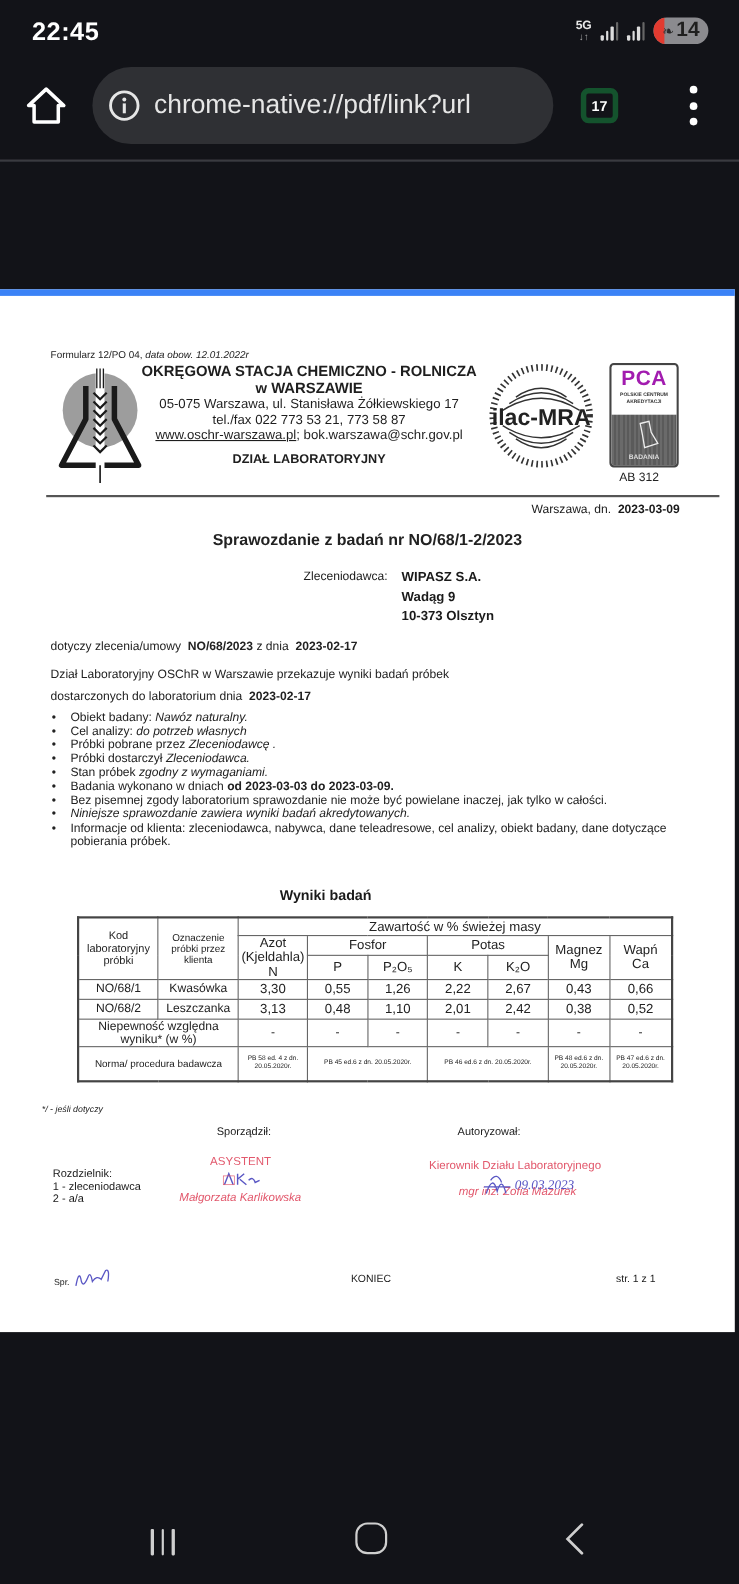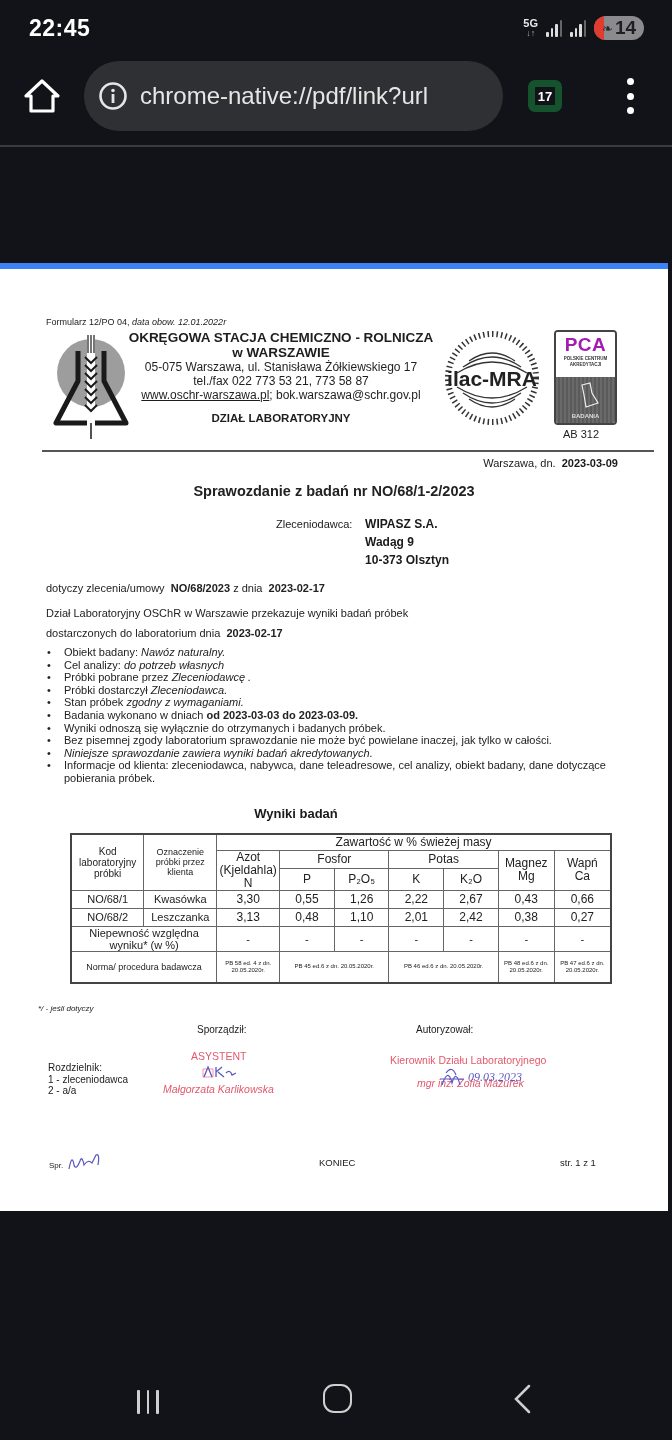--- a/index.html
+++ b/index.html
@@ -19,21 +19,21 @@
   .battery .level { position: absolute; left: 0; top: 0; bottom: 0; width: 10px; background: #e23b30; }
   .battery .leaf { position: relative; font-size: 13px; color: #2a2a2a; }
   .battery .pct { position: relative; font-size: 19px; font-weight: bold; color: #1f1f1f; }
 
   
   .toolbar { position: absolute; top: 58px; left: 0; width: 672px; height: 86px; }
   .home-btn { position: absolute; left: 22px; top: 18px; width: 40px; height: 40px; }
   .omnibox { position: absolute; left: 84px; top: 3px; width: 419px; height: 70px; border-radius: 35px; background: #2f3034; display: flex; align-items: center; padding-left: 14px; }
   .info-icon { width: 30px; height: 30px; flex: 0 0 30px; }
   .url-text { margin-left: 12px; font-size: 24px; color: #e6e6e6; white-space: nowrap; overflow: hidden; }
-  .tabs-btn { position: absolute; left: 528px; top: 22px; width: 34px; height: 32px; border: 7px solid #14532d; border-radius: 7px; color: #fff; font-size: 13px; font-weight: bold; display: flex; align-items: center; justify-content: center; }
+  .tabs-btn { position: absolute; left: 528px; top: 22px; width: 34px; height: 32px; border: 5px solid #14532d; border-radius: 7px; color: #fff; font-size: 13px; font-weight: bold; display: flex; align-items: center; justify-content: center; }
   .menu-btn { position: absolute; left: 620px; top: 20px; width: 20px; height: 36px; display: flex; flex-direction: column; justify-content: space-between; align-items: center; }
   .menu-btn span { display: block; width: 7px; height: 7px; border-radius: 50%; background: #fff; }
   .toolbar-divider { position: absolute; top: 145px; left: 0; width: 672px; height: 2px; background: #3a3b40; }
 
   
   .pdf-page { position: absolute; top: 263px; left: 0; width: 668px; height: 948px; background: #fff; color: #1a1a1a; border-top: 6px solid #3b82f6; }
   .form-no { position: absolute; left: 46px; top: 48px; font-size: 9px; color: #222; }
   .form-no i { font-style: italic; }
   .logo { position: absolute; left: 50px; top: 62px; width: 82px; height: 110px; }
   .org-block { position: absolute; left: 128px; top: 61px; width: 306px; text-align: center; color: #1e1e1e; }
@@ -231,21 +231,20 @@
       <span>dostarczonych do laboratorium dnia</span>&nbsp; <b>2023-02-17</b>
     </div>
 
     <ul class="bullets">
       <li><span>Obiekt badany: </span><i>Nawóz naturalny.</i></li>
       <li><span>Cel analizy: </span><i>do potrzeb własnych</i></li>
       <li><span>Próbki pobrane przez  </span><i>Zleceniodawcę  .</i></li>
       <li><span>Próbki dostarczył </span><i>Zleceniodawca.</i></li>
       <li><span>Stan próbek </span><i>zgodny z wymaganiami.</i></li>
       <li><span>Badania wykonano w dniach </span><b>od 2023-03-03 do 2023-03-09.</b></li>
-      <li><span>Wyniki odnoszą się wyłącznie do otrzymanych i badanych próbek.</span></li>
       <li><span>Bez pisemnej zgody laboratorium sprawozdanie nie może być powielane inaczej, jak tylko w całości.</span></li>
       <li><i>Niniejsze sprawozdanie zawiera wyniki badań akredytowanych.</i></li>
       <li><span>Informacje od klienta: zleceniodawca, nabywca, dane teleadresowe, cel analizy, obiekt badany, dane dotyczące pobierania próbek.</span></li>
     </ul>
 
     <div class="results-title">Wyniki badań</div>
 
     <table class="results">
       <colgroup>
         <col style="width:73px">
@@ -296,21 +295,21 @@
       </tr>
       <tr style="height:18px">
         <td>NO/68/2</td>
         <td>Leszczanka</td>
         <td class="h-norm">3,13</td>
         <td class="h-norm">0,48</td>
         <td class="h-norm">1,10</td>
         <td class="h-norm">2,01</td>
         <td class="h-norm">2,42</td>
         <td class="h-norm">0,38</td>
-        <td class="h-norm">0,27</td>
+        <td class="h-norm">0,52</td>
       </tr>
       <tr style="height:25px">
         <td colspan="2" style="line-height:12px">Niepewność względna wyniku* (w %)</td>
         <td>-</td>
         <td>-</td>
         <td>-</td>
         <td>-</td>
         <td>-</td>
         <td>-</td>
         <td>-</td>

